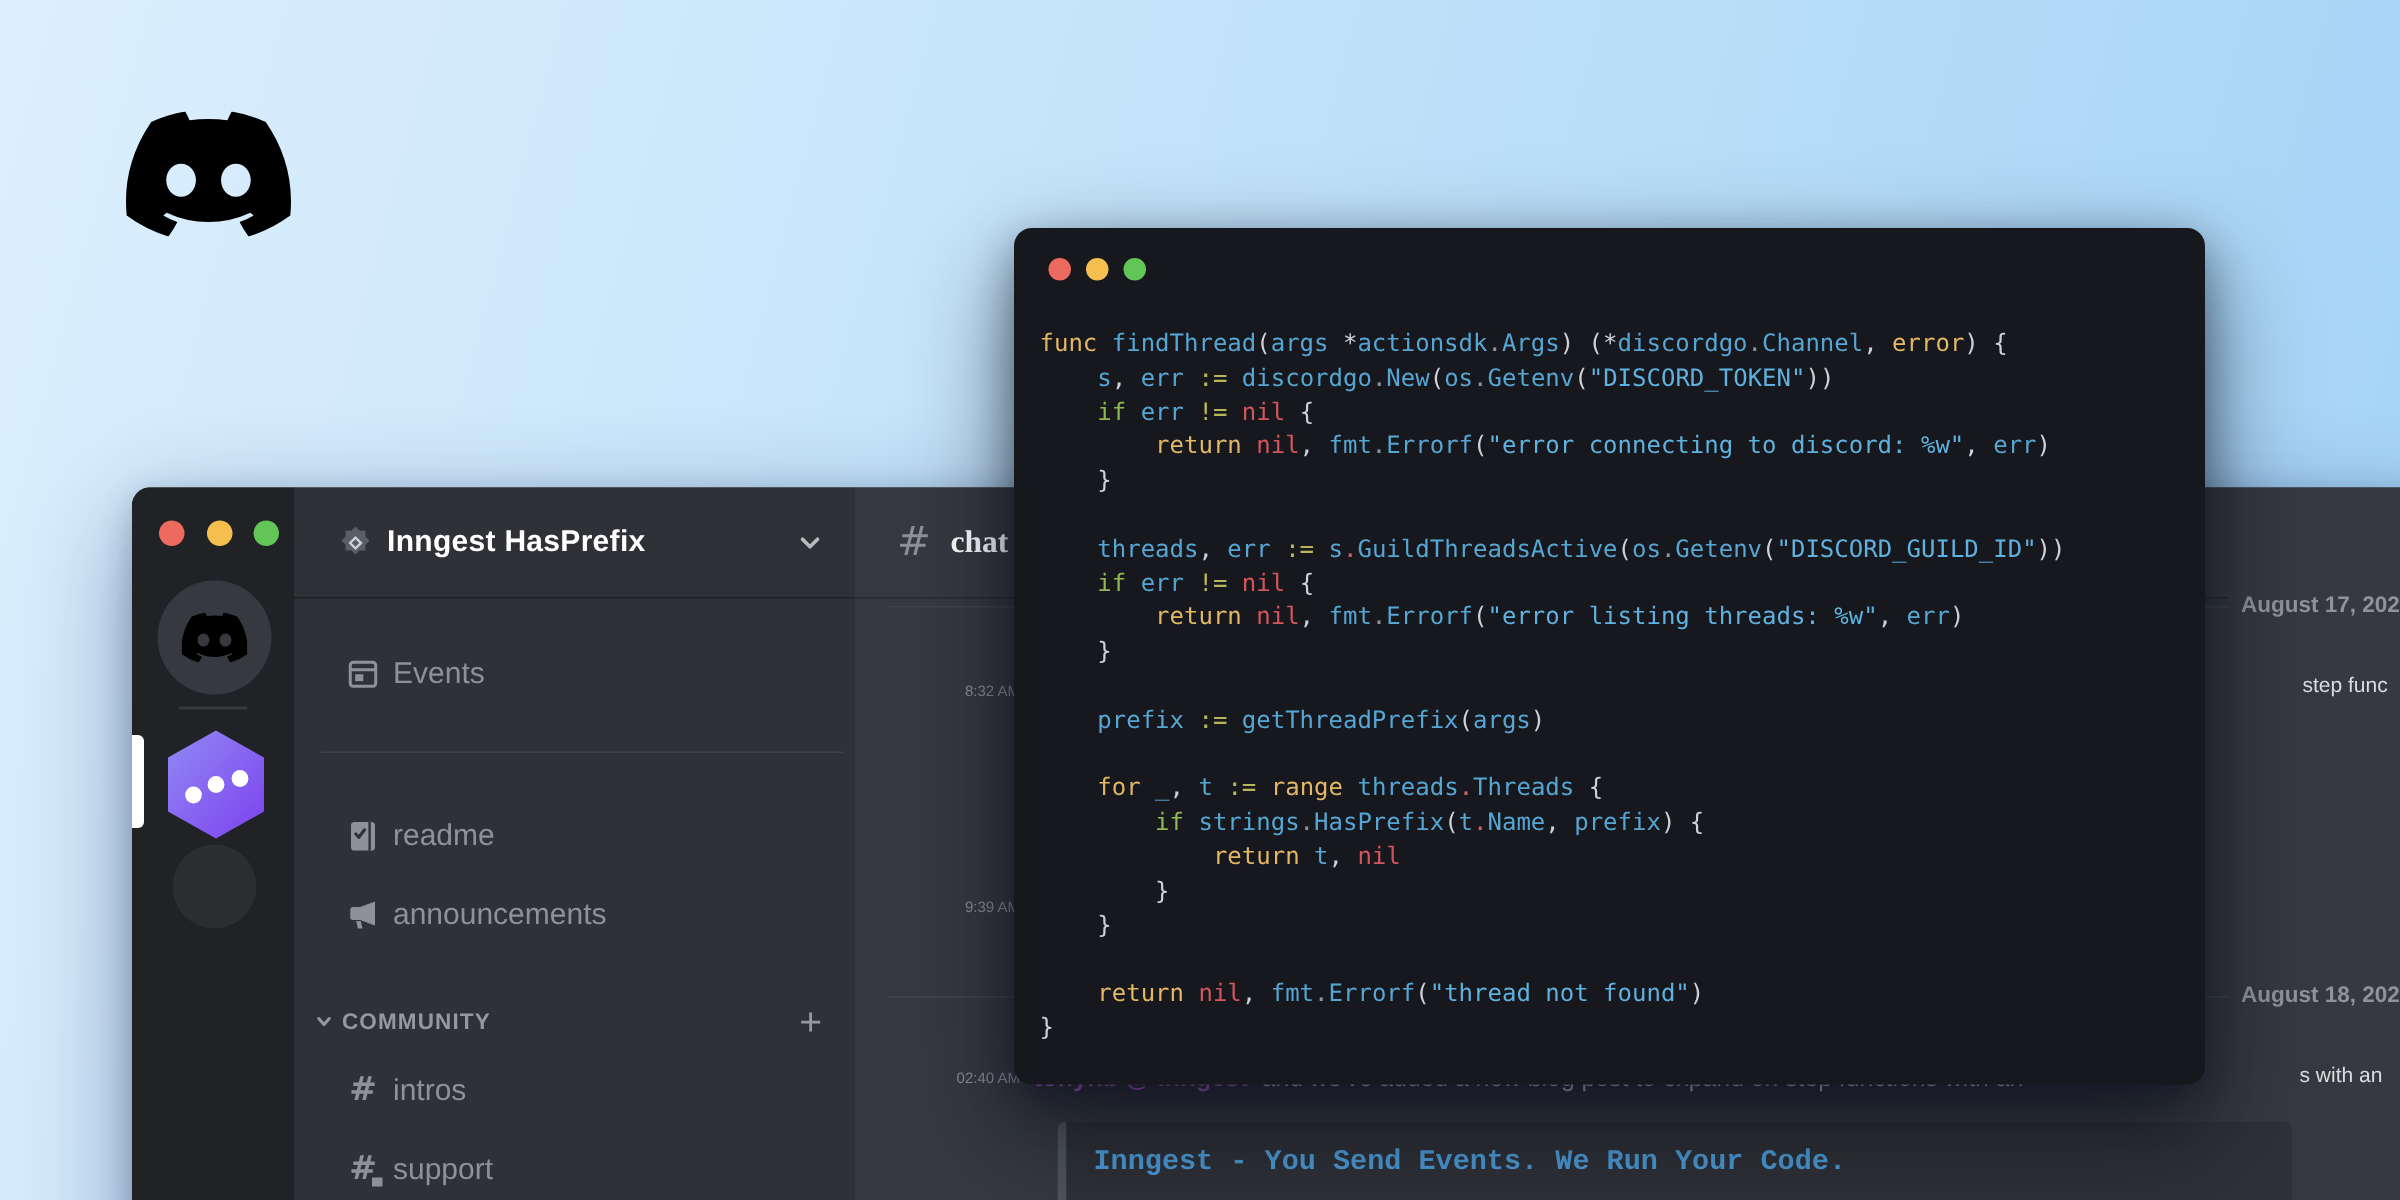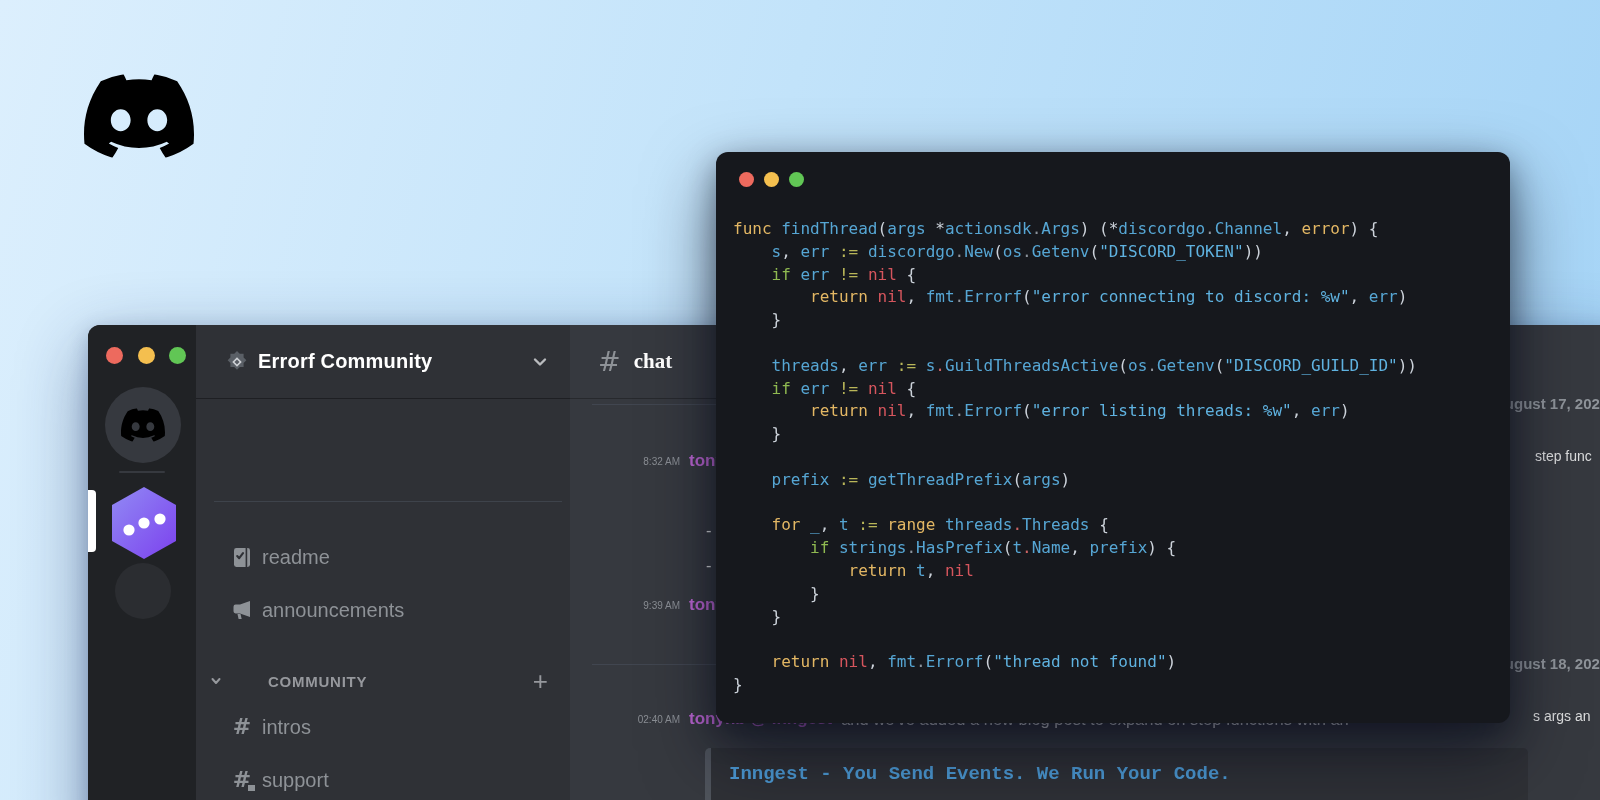--- a/index.html
+++ b/index.html
@@ -33,21 +33,21 @@
   .ghost-server{position:absolute;left:27px;top:238px;width:56px;height:56px;border-radius:50%;background:#2b2d31;}
   
   .sidebar{position:absolute;left:108px;top:0;bottom:0;width:374px;background:var(--t-sidebar_bg);}
   .sb-header{position:relative;height:74px;display:flex;align-items:center;padding:0 22px 0 30px;
     border-bottom:1px solid rgba(0,0,0,.35);cursor:pointer;}
   .sb-header .title{color:#fff;font-size:20px;font-weight:700;margin-left:10px;flex:1;letter-spacing:.2px;}
   .sb-row{position:absolute;left:0;right:0;height:28px;display:flex;align-items:center;padding-left:34px;cursor:pointer;}
   .sb-row .ic{width:24px;height:24px;margin-right:8px;display:flex;align-items:center;justify-content:center;color:var(--t-channel_text);}
   .sb-row .lbl{color:var(--t-channel_text);font-size:20px;font-weight:500;}
   .sb-divider{position:absolute;left:18px;width:348px;height:1px;background:#3e434b;top:176px;}
-  .cat-row{position:absolute;left:0;right:0;height:20px;display:flex;align-items:center;padding-left:14px;cursor:pointer;gap:40px;}
+  .cat-row{position:absolute;left:0;right:0;height:20px;display:flex;align-items:center;padding-left:14px;cursor:pointer;}
   .cat-row .lbl{color:#96989d;font-size:15px;font-weight:700;letter-spacing:.05em;margin-left:6px;flex:1;}
   .hash-glyph{font-family:"DejaVu Sans",sans-serif;font-size:22px;font-weight:700;color:var(--t-channel_text);line-height:1;}
   .bubble-badge{position:absolute;right:-3px;bottom:-1px;width:11px;height:10px;background:var(--t-channel_text);
     border:2px solid var(--t-sidebar_bg);border-radius:2px;}
   .plus-btn{color:#96989d;font-size:26px;font-weight:400;line-height:20px;margin-right:22px;cursor:pointer;}
   
   .chat{position:absolute;left:482px;top:0;bottom:0;right:0;background:var(--t-chat_bg);}
   .chat-header{height:74px;display:flex;align-items:center;padding-left:28px;border-bottom:1px solid rgba(0,0,0,.28);}
   .chat-header .hash{font-size:27px;color:#8e9297;font-weight:400;font-family:"DejaVu Sans",sans-serif;}
   .chat-header .title{color:#fff;font-size:21px;font-weight:700;margin-left:13px;font-family:Liberation Serif, serif;}
@@ -61,21 +61,21 @@
   .msg-text{color:var(--t-message_text);font-size:16.5px;margin-left:9px;}
   .frag{position:absolute;color:var(--t-message_text);font-size:14px;white-space:nowrap;margin-left:20px;}
   .bullet{position:absolute;color:var(--t-message_text);font-size:16.5px;}
   .embed{position:absolute;left:135px;top:423px;width:823px;height:130px;display:flex;
     border-radius:5px;overflow:hidden;}
   .embed .bar{width:6px;background:var(--t-embed_bar);flex:none;}
   .embed .body{flex:1;background:var(--t-embed_bg);padding:15px 18px;}
   .embed .etitle{color:var(--t-link);font-size:19px;font-weight:700;cursor:pointer;font-family:Liberation Mono, monospace;}
   
   .cwin{
-    position:absolute;left:716px;top:152px;width:794px;height:571px;
+    position:absolute;left:676px;top:152px;width:794px;height:571px;
     background:var(--t-code_bg);border-radius:12px;
     box-shadow:0 30px 70px rgba(5,10,25,.55),0 10px 30px rgba(5,10,25,.4);
   }
   .cwin .tl{width:15px;height:15px;top:20px;}
   .code{
     position:absolute;left:17px;top:66px;right:8px;
     font-family:"DejaVu Sans Mono","Liberation Mono",monospace;
     font-size:16px;line-height:22.8px;white-space:pre;
   }
   .tk-k{color:var(--tk-k);} .tk-c{color:var(--tk-c);} .tk-o{color:var(--tk-o);}
@@ -123,26 +123,36 @@
     </svg>
     <div class="ghost-server"></div>
   </div>
 
   <div class="sidebar">
     <div class="sb-header">
       <svg width="22" height="22" viewBox="0 0 24 24">
         <path d="M12 0l3 3h4.2v4.2l3 3-3 3v4.2H15l-3 3-3-3H4.8v-4.2l-3-3 3-3V3H9z" fill="#5a5f66"></path>
         <rect x="9.2" y="9.2" width="5.6" height="5.6" transform="rotate(45 12 12)" fill="none" stroke="#cfd2d6" stroke-width="1.7"></rect>
       </svg>
-      <span class="title">Errorf Community</span>
+      <span class="title">Inngest HasPrefix</span>
       <svg width="16" height="16" viewBox="0 0 16 16">
         <polyline points="3,5.5 8,10.5 13,5.5" fill="none" stroke="#b9bbbe" stroke-width="2.4" stroke-linecap="round" stroke-linejoin="round"></polyline>
       </svg>
     </div>
 
+    <div class="sb-row" style="top:110px">
+      <span class="ic">
+        <svg width="24" height="24" viewBox="0 0 24 24">
+          <rect x="3.5" y="4.5" width="17" height="16" rx="2" fill="none" stroke="#8e9297" stroke-width="2"></rect>
+          <line x1="3.5" y1="9.5" x2="20.5" y2="9.5" stroke="#8e9297" stroke-width="2"></line>
+          <rect x="6.8" y="12.5" width="5.4" height="4.6" fill="#8e9297"></rect>
+        </svg>
+      </span>
+      <span class="lbl">Events</span>
+    </div>
 
     <div class="sb-divider"></div>
 
     <div class="sb-row" style="top:271px">
       <span class="ic">
         <svg width="24" height="24" viewBox="0 0 24 24">
           <path d="M20 3v16l-10-3.6H5.6A2.1 2.1 0 0 1 3.5 13.3V8.7a2.1 2.1 0 0 1 2.1-2.1H10z" fill="#8e9297"></path>
           <path d="M7.5 16h3l1.2 5H8.6z" fill="#8e9297"></path>
         </svg>
       </span>
@@ -214,21 +224,21 @@
       <div class="line"></div>
       <span class="date-chip">August 18, 202</span>
     </div>
 
     <div class="msg-row" style="top:383px">
       <span class="msg-time">02:40 AM</span>
       <span class="msg-user">tonyhb @ Inngest</span>
       <span class="msg-text">and we've added a new blog post to expand on step functions with an</span>
     </div>
 
-    <span class="frag" style="left:943px;top:383px">s args an</span>
+    <span class="frag" style="left:943px;top:383px">s with an</span>
 
     <div class="embed">
       <div class="bar"></div>
       <div class="body">
         <div class="etitle">Inngest - You Send Events. We Run Your Code.</div>
       </div>
     </div>
   </div>
 </div>
 

